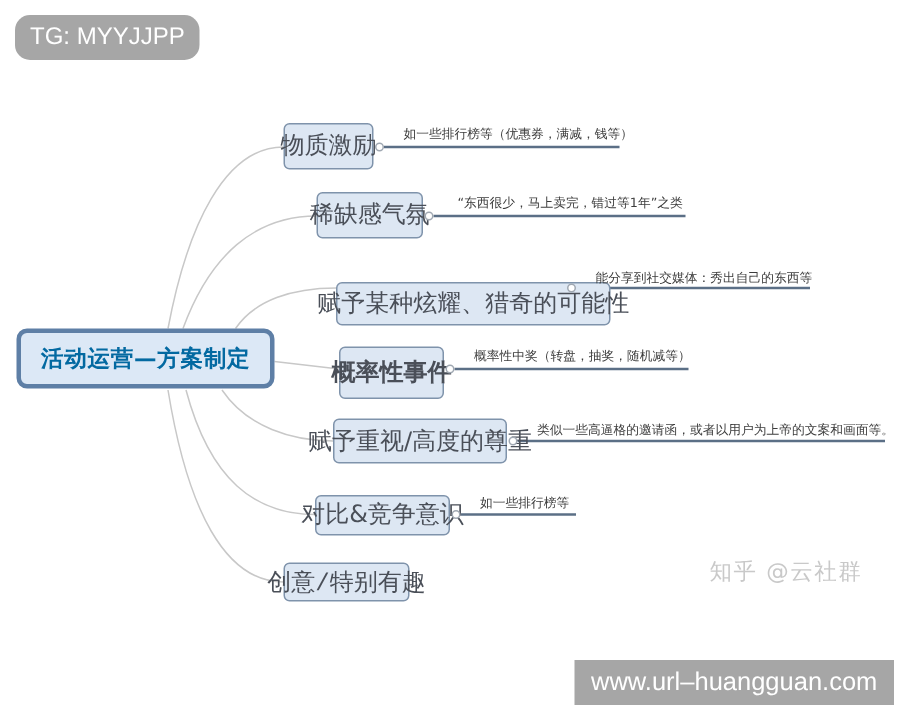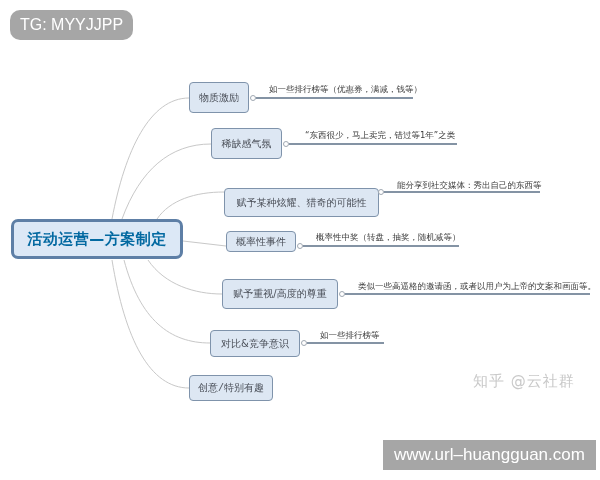--- a/index.html
+++ b/index.html
@@ -19,21 +19,21 @@
   .root {
     position:absolute; left:11px; top:219px; width:172px; height:40px;
     background:#dce8f6; border:3px solid #5e7fa6; border-radius:7px;
     box-sizing:border-box; display:flex; align-items:center; justify-content:center;
     font-size:15px; font-weight:bold; color:#0369a1; letter-spacing:0.5px;
   }
   .node {
     position:absolute; box-sizing:border-box;
     background:#dde7f3; border:1.5px solid #7f93ab; border-radius:4px;
     display:flex; align-items:center; justify-content:center;
-    font-size:10px; color:#4a4f58; white-space:nowrap;
+    font-size:16px; color:#4a4f58; white-space:nowrap;
   }
   .note {
     position:absolute; font-size:8.5px; color:#3c3c3c; white-space:nowrap;
   }
   .knob {
     position:absolute; width:6px; height:6px; border:1px solid #a0a8b2;
     border-radius:50%; background:#ffffff; box-sizing:border-box;
   }
   .watermark {
     position:absolute; left:473px; top:372px; font-size:15px; color:#c9c9c9;
@@ -70,25 +70,25 @@
 <div class="root">活动运营—方案制定</div>
 
 <div class="node" style="left:189px;top:82px;width:60px;height:31px;">物质激励</div>
 <div class="knob" style="left:250px;top:95px;"></div>
 <div class="note" style="left:269px;top:84px;">如一些排行榜等（优惠券，满减，钱等）</div>
 
 <div class="node" style="left:211px;top:128px;width:71px;height:31px;text-align:right;">稀缺感气氛</div>
 <div class="knob" style="left:283px;top:141px;"></div>
 <div class="note" style="left:305px;top:130px;">“东西很少，马上卖完，错过等1年”之类</div>
 
-<div class="node" style="left:224px;top:188px;width:155px;height:29px;text-align:right;">赋予某种炫耀、猎奇的可能性</div>
+<div class="node" style="left:224px;top:188px;width:183px;height:29px;text-align:right;">赋予某种炫耀、猎奇的可能性</div>
 <div class="knob" style="left:378px;top:189px;"></div>
 <div class="note" style="left:397px;top:180px;">能分享到社交媒体：秀出自己的东西等</div>
 
-<div class="node" style="left:226px;top:231px;width:70px;height:21px;">概率性事件</div>
+<div class="node" style="left:226px;top:231px;width:70px;height:35px;font-weight:bold;">概率性事件</div>
 <div class="knob" style="left:297px;top:243px;"></div>
 <div class="note" style="left:316px;top:232px;">概率性中奖（转盘，抽奖，随机减等）</div>
 
 <div class="node" style="left:222px;top:279px;width:116px;height:30px;">赋予重视/高度的尊重</div>
 <div class="knob" style="left:339px;top:291px;"></div>
 <div class="note" style="left:358px;top:281px;">类似一些高逼格的邀请函，或者以用户为上帝的文案和画面等。</div>
 
 <div class="node" style="left:210px;top:330px;width:90px;height:27px;">对比&amp;竞争意识</div>
 <div class="knob" style="left:301px;top:340px;"></div>
 <div class="note" style="left:320px;top:330px;">如一些排行榜等</div>

